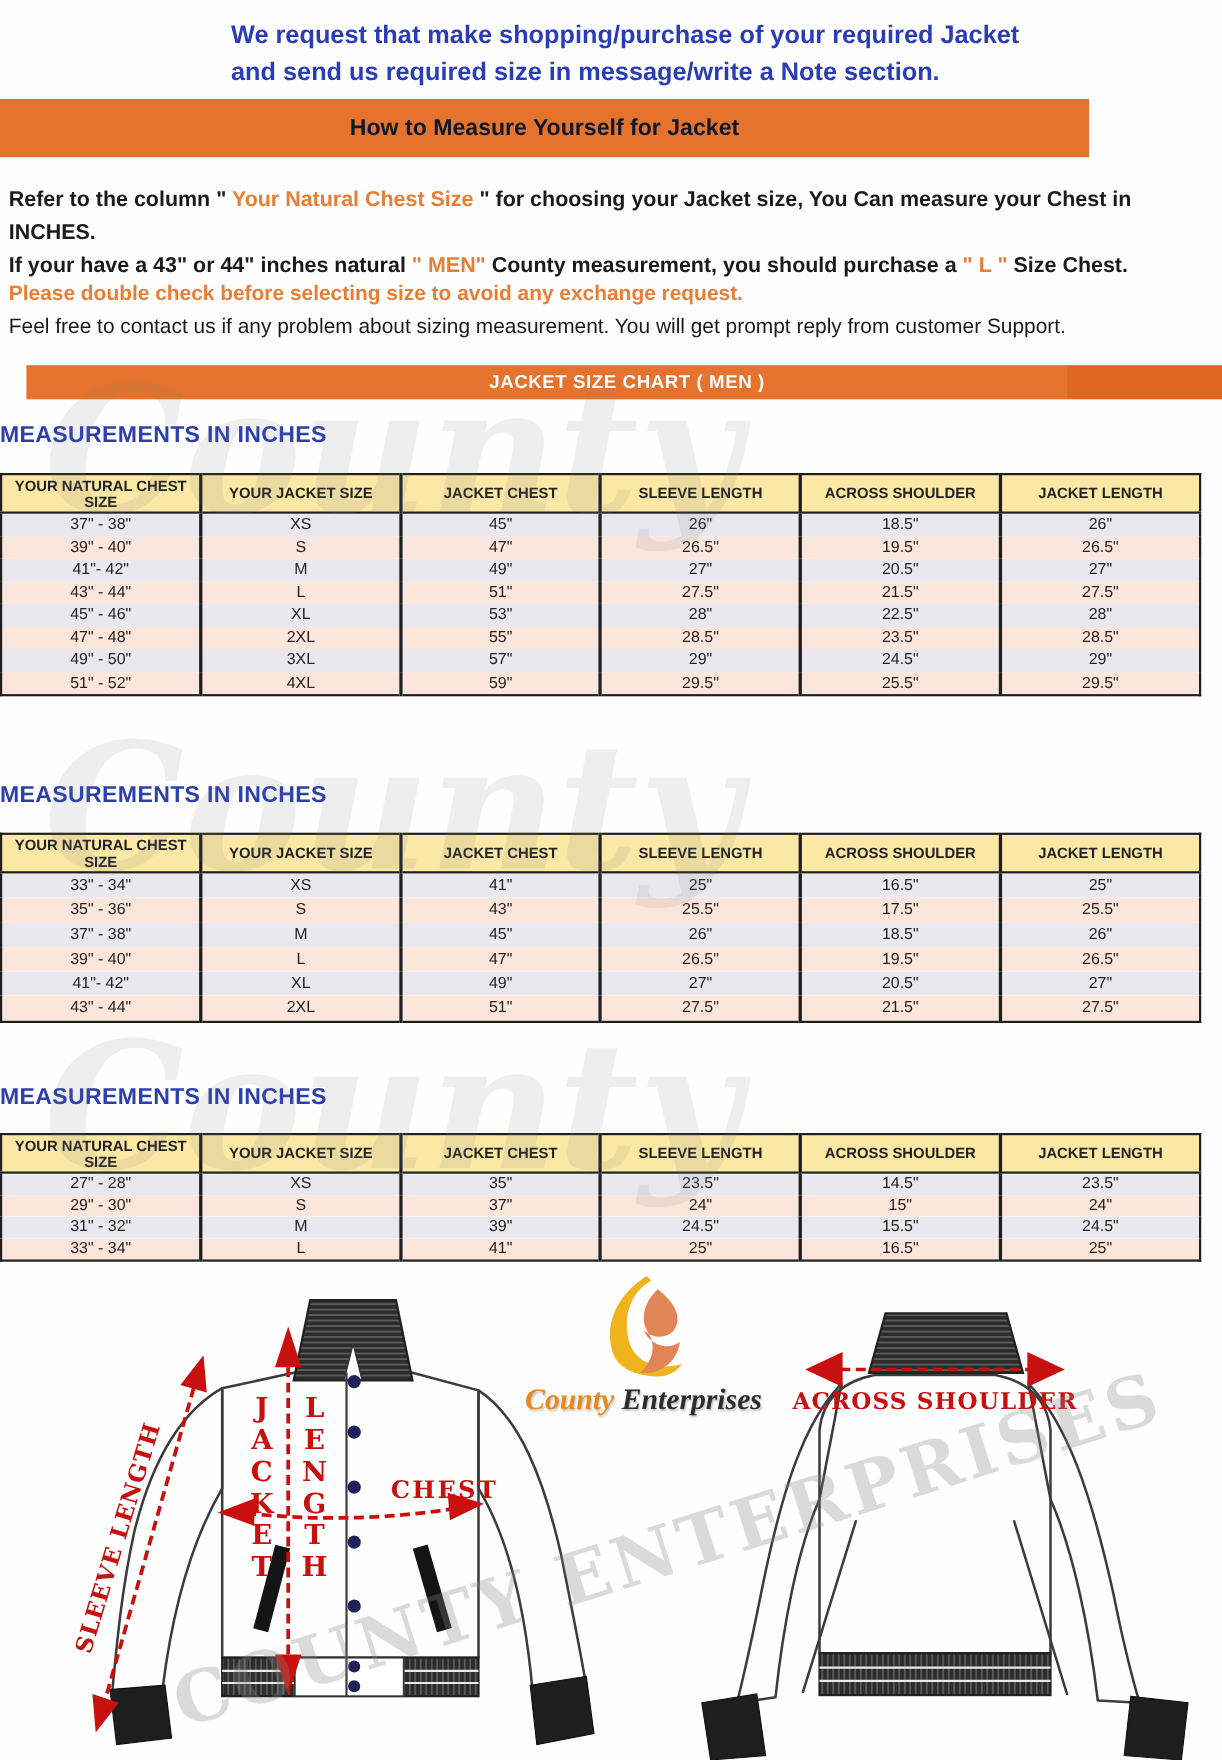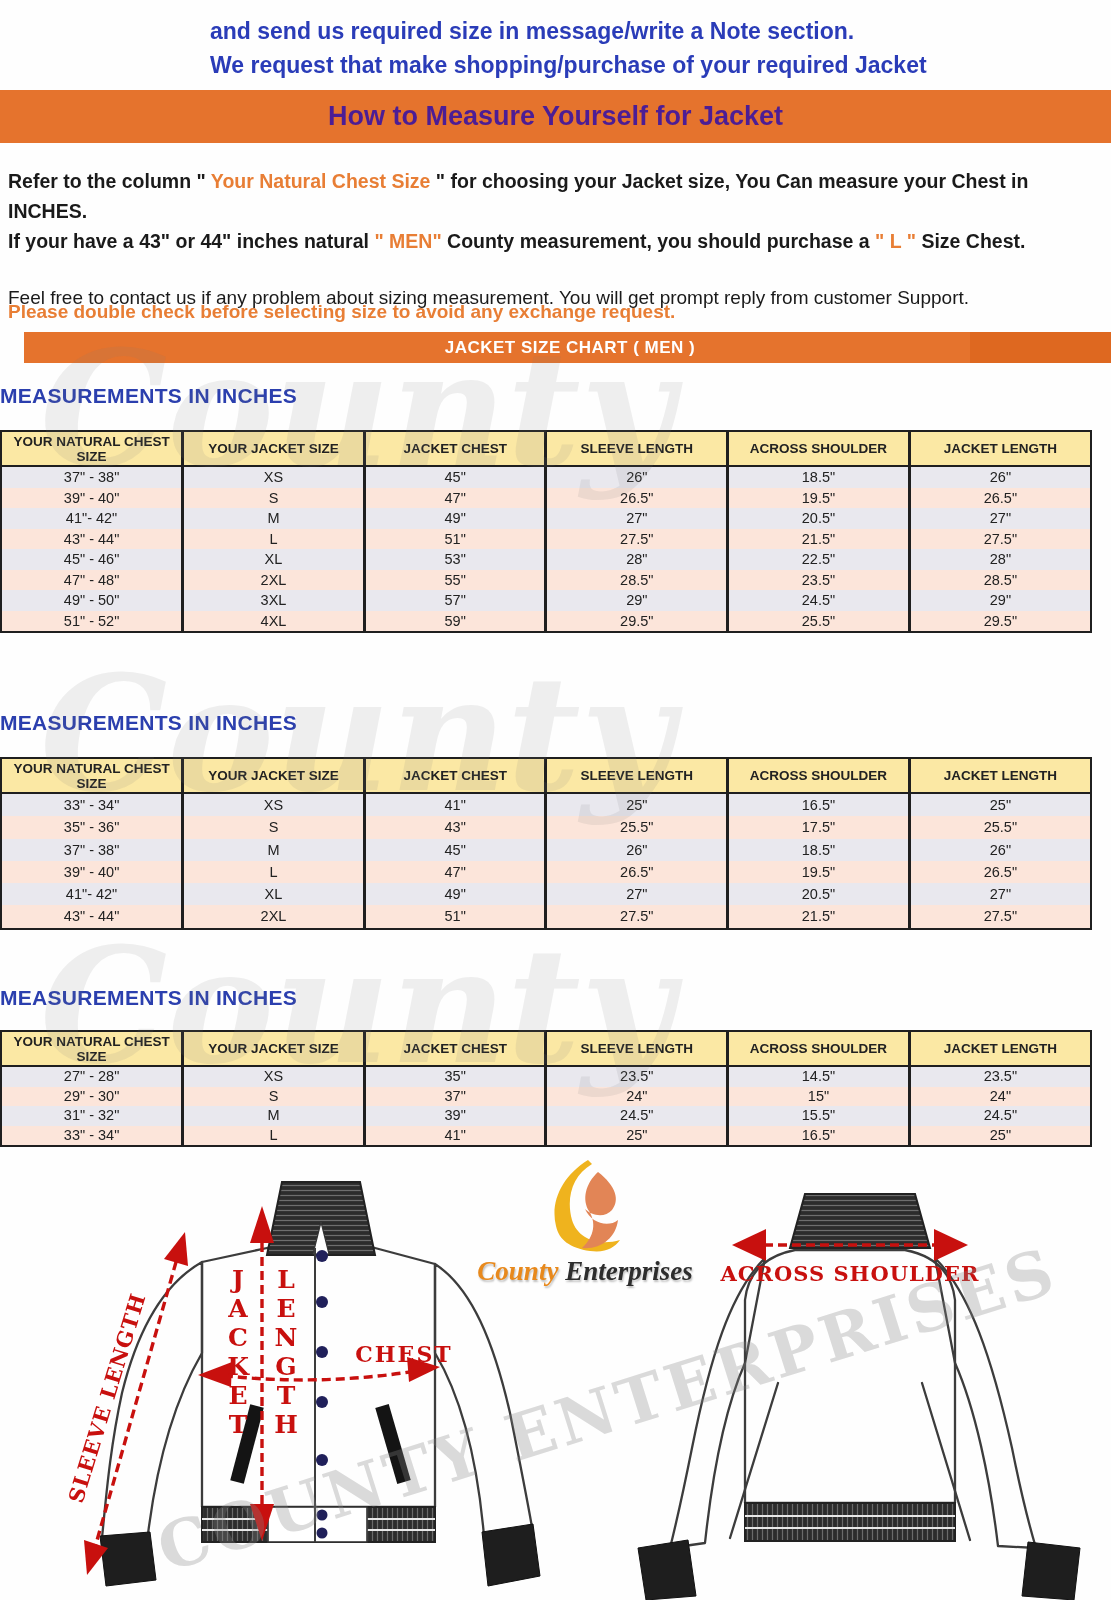--- a/index.html
+++ b/index.html
@@ -2,26 +2,26 @@
 <html style="--accent-orange: #e5732d; --banner-orange-dark: #de6820; --heading-blue: #2b3fae; --intro-blue: #2a3cb8; --highlight-orange: #e87e35; --annotation-red: #c8100e; --header-yellow: #fbe8a4; --row-gray: #e9e8ee; --row-pink: #fce5da; --border-black: #1f1f1f; --logo-orange: #e8891c; --logo-dark: #2d2d2d; --flame-yellow: #efb31e; --flame-orange: #e28556;"><head>
 <meta charset="utf-8">
 <style>
   html,body{margin:0;padding:0;background:#fff;}
   .page{position:relative;width:1111px;height:1600px;background:#fefefe;overflow:hidden;
         font-family:"Liberation Sans",sans-serif;color:#1a1a1a;}
   
   .intro{position:absolute;top:14px;left:210px;font-size:23px;font-weight:bold;
          color:var(--intro-blue);line-height:34px;}
   
-  .main-banner{position:absolute;top:90px;left:0;width:1111px;height:53px;line-height:53px;
-         background:var(--accent-orange);color:#4c1d95;font-size:27px;font-weight:bold;text-align:center;}
+  .main-banner{position:absolute;top:90px;left:0;width:990px;height:53px;line-height:53px;
+         background:var(--accent-orange);color:#0f172a;font-size:21px;font-weight:bold;text-align:center;}
   
   .guide{position:absolute;top:166px;left:8px;width:1098px;font-size:19.5px;font-weight:bold;line-height:30px;}
   .hl{color:var(--highlight-orange);}
-  .notice-orange{position:absolute;top:257px;left:8px;font-size:19px;font-weight:bold;color:var(--highlight-orange);margin-top:44px;}
+  .notice-orange{position:absolute;top:257px;left:8px;font-size:19px;font-weight:bold;color:var(--highlight-orange);}
   .notice-black{position:absolute;top:287px;left:8px;font-size:19px;font-weight:normal;}
   
   .sub-banner{position:absolute;left:0;width:1092px;height:31px;line-height:31px;text-align:center;
         color:#fff;font-size:17px;font-weight:bold;letter-spacing:.5px;
         background:linear-gradient(90deg,var(--accent-orange) 0%,var(--accent-orange) 86.6%,var(--banner-orange-dark) 86.6%,var(--banner-orange-dark) 100%);margin-left:24px;}
   .b-men{top:332px}.b-women{top:660px}.b-kids{top:935px}
   .subtitle{position:absolute;left:0;width:1092px;font-size:21px;font-weight:bold;
         color:var(--heading-blue);letter-spacing:.3px;}
   .s-men{top:384px}.s-women{top:711px}.s-kids{top:986px}
   
@@ -57,22 +57,22 @@
   .ann{stroke:var(--annotation-red);stroke-width:3.4;stroke-dasharray:9 5;fill:none;}
   .annhead{fill:var(--annotation-red);stroke:none;}
   .redlab{fill:var(--annotation-red);font-family:"DejaVu Serif",serif;font-weight:bold;}
 </style>
 </head>
 <body>
 
 <div class="page">
 
   <div class="intro">
+    <div>We request that make shopping/purchase of your required Jacket</div>
     <div>and send us required size in message/write a Note section.</div>
-    <div>We request that make shopping/purchase of your required Jacket</div>
   </div>
 
   <div class="main-banner">How to Measure Yourself for Jacket</div>
 
   <div class="guide">
     <div><span>Refer to the column " </span><span class="hl">Your Natural Chest Size</span><span> " for choosing your Jacket size, You Can measure your Chest in INCHES.</span></div>
     <div><span>If your have a 43" or 44"  inches natural </span><span class="hl">" MEN"</span><span> County measurement, you should purchase a </span><span class="hl">" L "</span><span> Size Chest.</span></div>
   </div>
 
   <div class="notice-orange">Please double check before selecting size to avoid any exchange request.</div>

